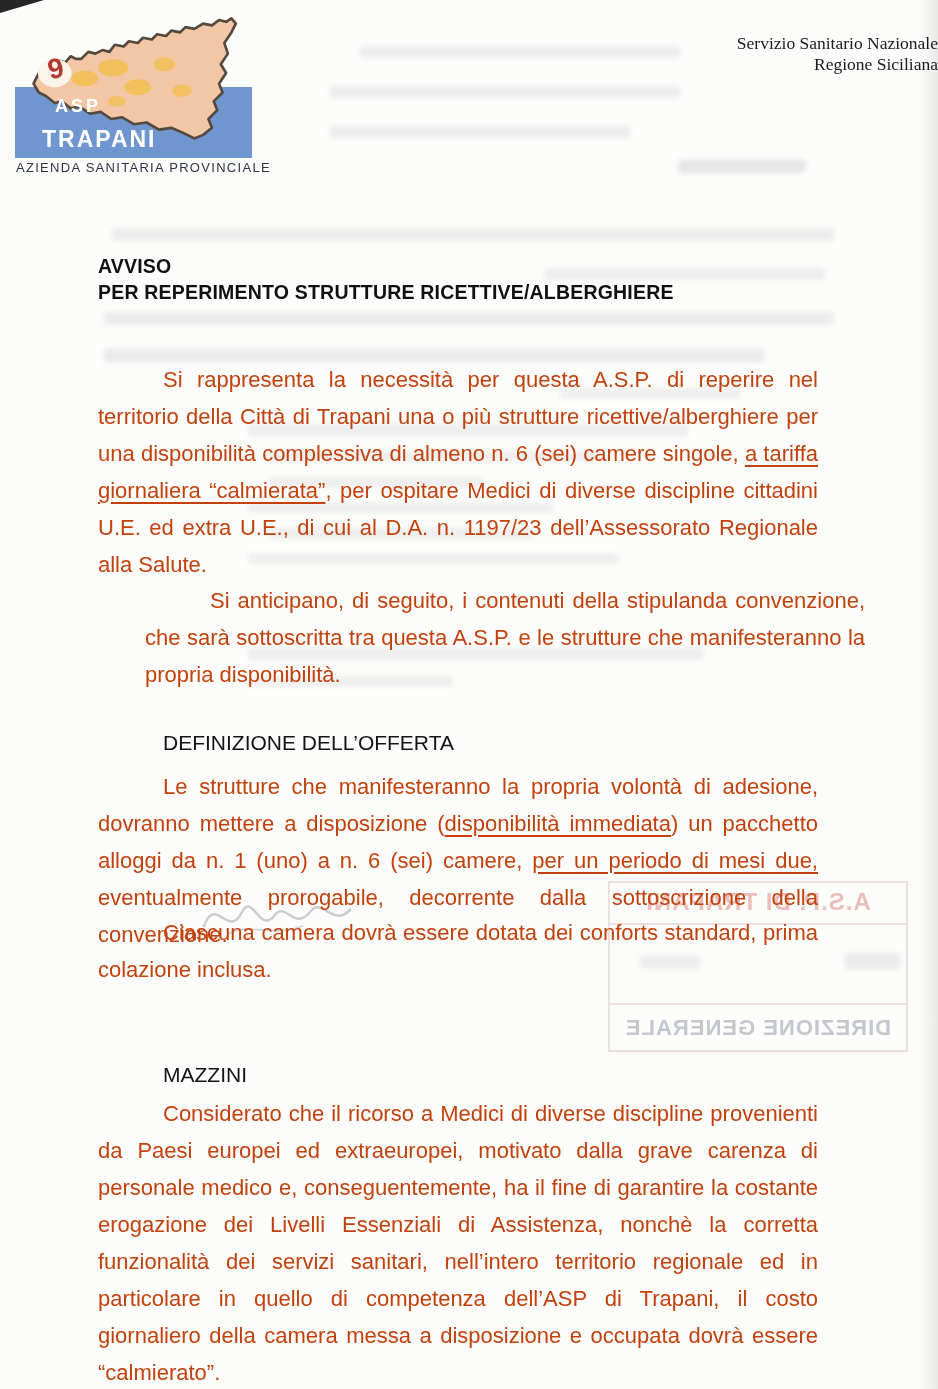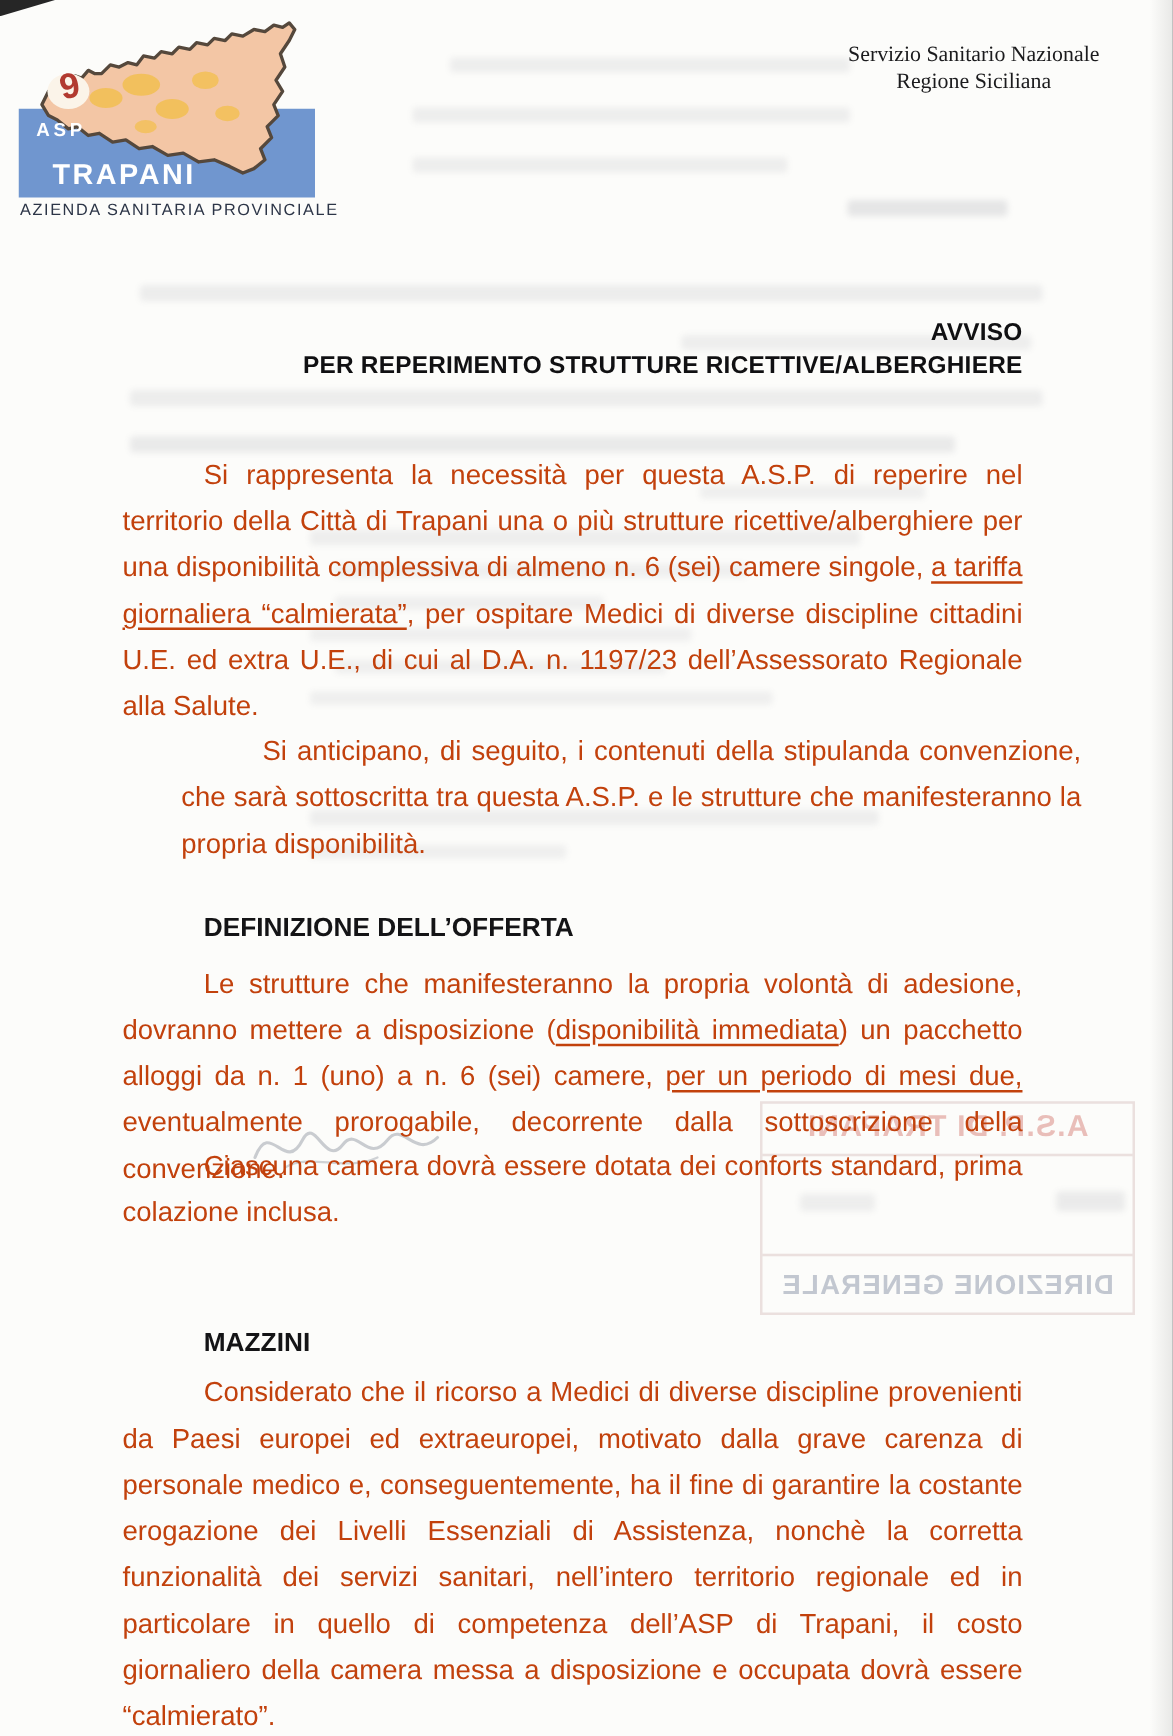--- a/index.html
+++ b/index.html
@@ -12,52 +12,52 @@
   .corner-artifact { position:absolute; top:0; left:0; width:44px; height:13px;
     background:#262626; clip-path:polygon(0 0,100% 0,0 100%); }
   .edge-shade { position:absolute; top:0; right:0; width:18px; height:100%;
     background:linear-gradient(to right, rgba(60,60,60,0), rgba(60,60,60,0.10)); }
 
   
   .logo { position:absolute; left:15px; top:10px; width:264px; height:172px; }
   .logo-blue { position:absolute; left:0px; top:77px; width:237px; height:71px;
     background:var(--logo-blue,#7096cf); }
   .logo-map { position:absolute; left:15px; top:2px; width:212px; height:138px; }
-  .logo-asp { position:absolute; left:14px; top:86px; font-size:15px; font-weight:bold;
+  .logo-asp { position:absolute; left:40px; top:86px; font-size:18px; font-weight:bold;
     color:#ffffff; letter-spacing:3px; }
   .logo-trapani { position:absolute; left:27px; top:116px; font-size:23px; font-weight:bold;
     color:#ffffff; letter-spacing:2px; }
   .logo-subtitle { position:absolute; left:1px; top:150px; width:262px; font-size:13px;
     font-weight:normal; letter-spacing:1.3px; color:#2c3547; white-space:nowrap; }
 
   
-  .letterhead { position:absolute; top:33px; left:620px; width:318px; text-align:center;
+  .letterhead { position:absolute; top:33px; left:620px; width:318px; text-align:right;
     font-family:"Liberation Serif", serif; color:#1b1b1d; }
   .lh-org { font-size:17.5px; line-height:21px; }
   .lh-addr { font-size:12.5px; font-weight:bold; line-height:13.5px; margin-top:9px; }
 
   
   .bleed-bar { position:absolute; background:#70727f; filter:blur(2.5px); border-radius:3px; }
   .stamp { position:absolute; left:608px; top:881px; width:300px; height:171px;
     border:2px solid rgba(190,150,150,0.28); box-sizing:border-box; }
   .stamp-row1 { height:40px; border-bottom:2px solid rgba(190,150,150,0.28);
     transform:scaleX(-1); color:rgba(208,105,95,0.42); font-weight:bold; font-size:24px;
     line-height:38px; text-align:center; letter-spacing:1px; }
   .stamp-row2 { height:78px; border-bottom:2px solid rgba(190,150,150,0.28); position:relative; }
   .stamp-row3 { height:47px; transform:scaleX(-1); color:rgba(125,135,158,0.45);
     font-weight:bold; font-size:22px; line-height:46px; text-align:center; letter-spacing:1px; }
   .signature { position:absolute; left:198px; top:882px; width:160px; height:66px; opacity:0.45; }
 
   
-  .doc-title { position:absolute; top:253px; left:98px; width:720px; text-align:right;
+  .doc-title { position:absolute; top:253px; left:98px; width:720px; text-align:left;
     font-weight:bold; font-size:19.5px; line-height:26px; color:#101012; letter-spacing:0.2px; }
   .para { position:absolute; left:98px; width:720px; font-size:22px; line-height:37px;
     text-align:justify; text-indent:65px; color:#c2410c; }
   .heading { position:absolute; left:163px; font-size:21px; line-height:30px;
-    font-weight:bold; color:#141416; }
+    font-weight:normal; color:#141416; }
   .underlined { text-decoration:underline; text-underline-offset:4px;
     text-decoration-thickness:1.5px; }
 </style>
 </head>
 <body>
 
 <div class="page" style="--logo-blue: #7096cf;">
 
   <div class="corner-artifact"></div>
   <div class="edge-shade"></div>

